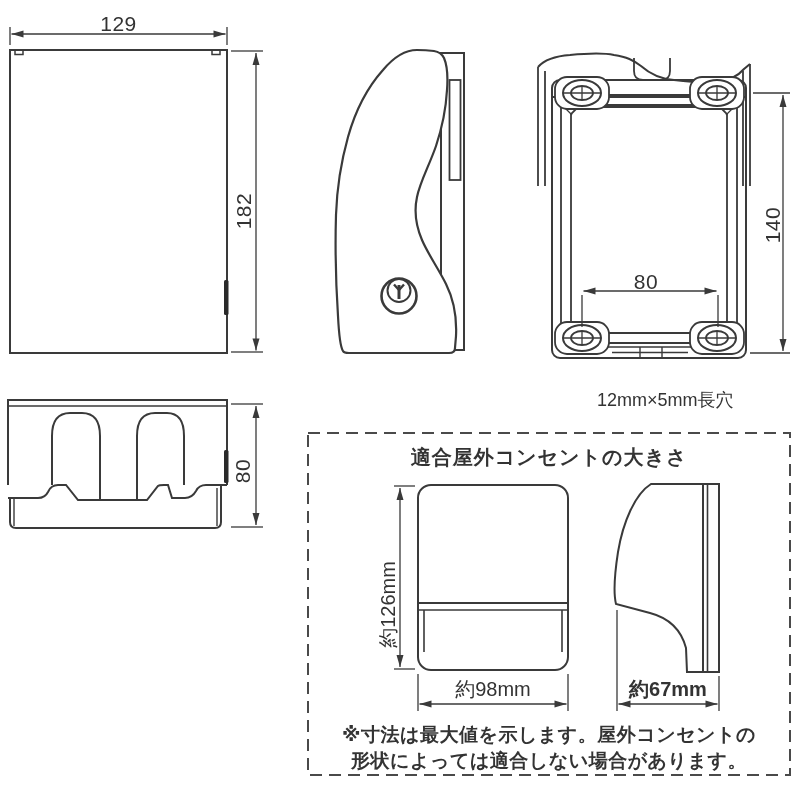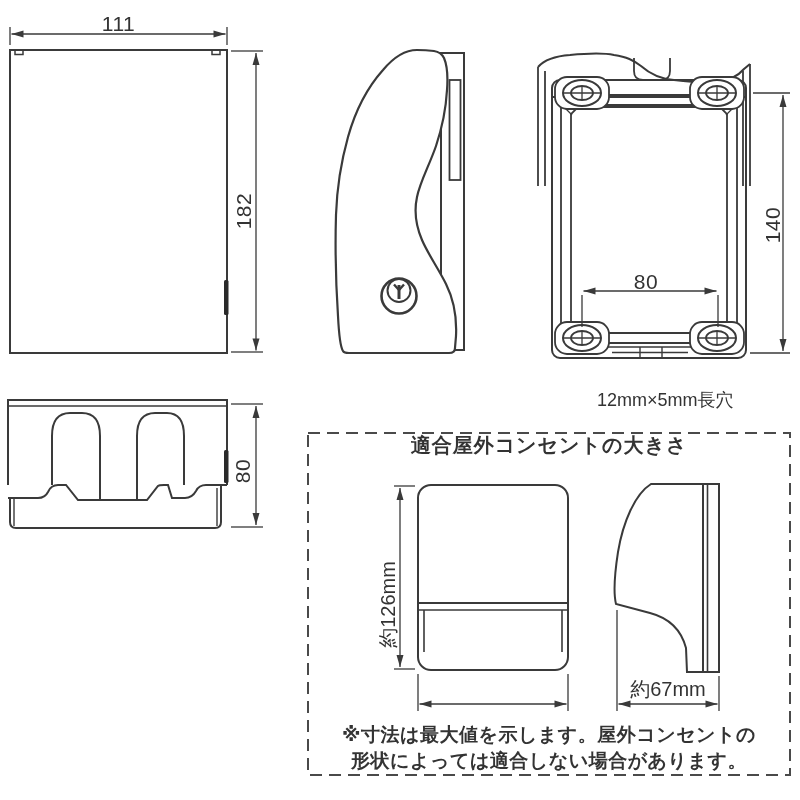--- a/index.html
+++ b/index.html
@@ -167,35 +167,36 @@
       C 669,618 681,629 686,648
       L 687,672 H703 Z"></path>
   </g>
   <g stroke="#3a3a3a" fill="none" stroke-width="1.3">
     <path d="M617,610 V711"></path>
         <path d="M719,676 V711"></path>
     <line x1="618.5" y1="704" x2="717.5" y2="704" marker-start="url(#ar)" marker-end="url(#ar)"></line>
   </g>
 </svg>
 
-<div class="lbl num ctr" style="left:10px;top:12px;width:217px;">111</div>
+<div class="lbl num ctr" style="left:10px;top:12px;width:217px;">129</div>
 
 <div class="lbl num ctr rot" style="left:214px;top:199px;width:60px;">182</div>
 
 <div class="lbl num ctr rot" style="left:743px;top:213px;width:60px;">140</div>
 
 <div class="lbl num ctr" style="left:616px;top:270px;width:60px;">80</div>
 
 <div class="lbl cap" style="left:575px;top:390px;margin-left:22px;">12mm×5mm長穴</div>
 
 <div class="lbl num ctr rot" style="left:213px;top:459px;width:60px;">80</div>
 
-<div class="lbl ttl ctr" style="left:308px;top:434px;width:482px;">適合屋外コンセントの大きさ</div>
+<div class="lbl ttl ctr" style="left:308px;top:446px;width:482px;">適合屋外コンセントの大きさ</div>
 
 <div class="lbl mm ctr rot" style="left:323px;top:593px;width:130px;">約126mm</div>
 
-
-<div class="lbl mm ctr" style="left:593px;top:678px;width:150px;">約67mm</div>
+<div class="lbl mm ctr" style="left:418px;top:678px;width:150px;">約98mm</div>
+
+<div class="lbl mm ctr" style="left:593px;top:678px;width:150px;font-weight:bold;">約67mm</div>
 
 <div class="lbl note ctr" style="left:308px;top:750px;width:482px;">形状によっては適合しない場合があります。</div>
 <div class="lbl note ctr" style="left:308px;top:724px;width:482px;">※寸法は最大値を示します。屋外コンセントの</div>
 
 </div>
 
 </body></html>

